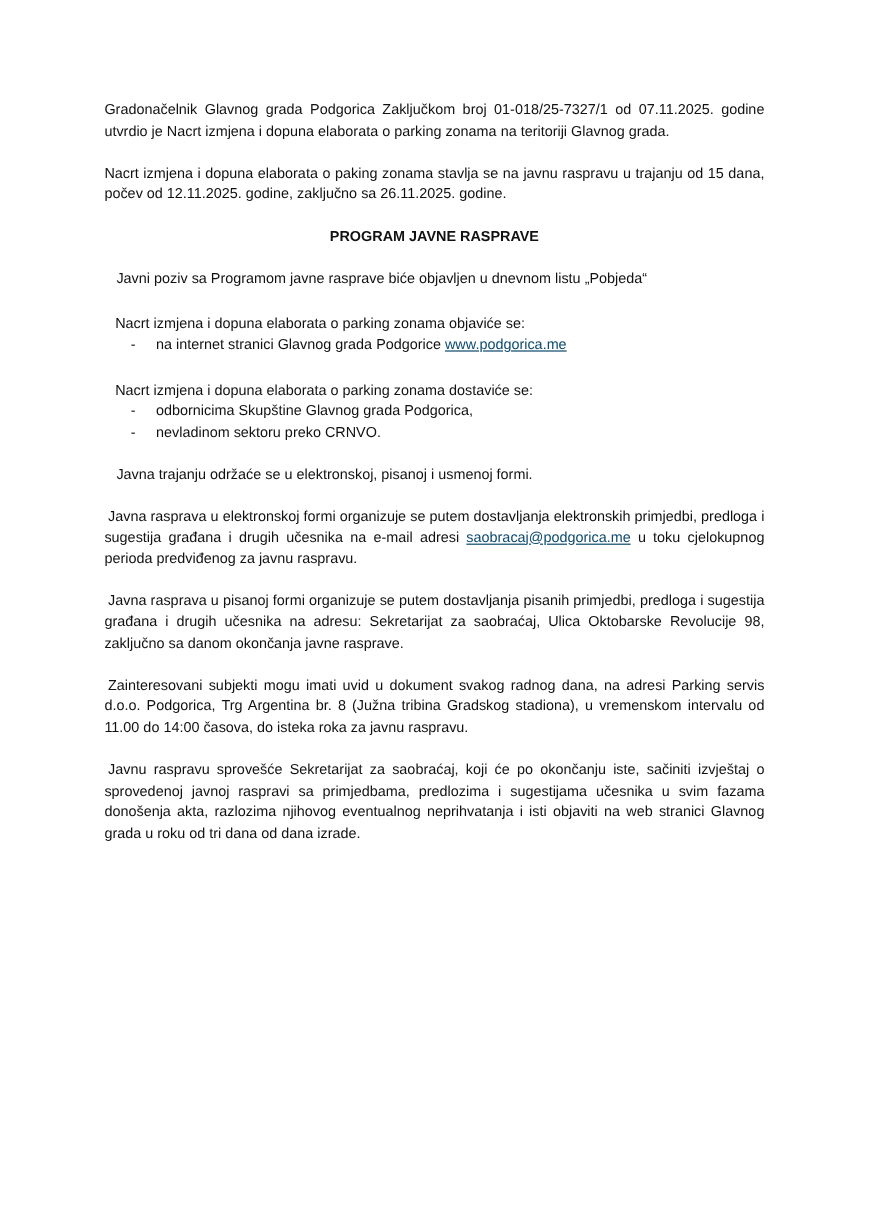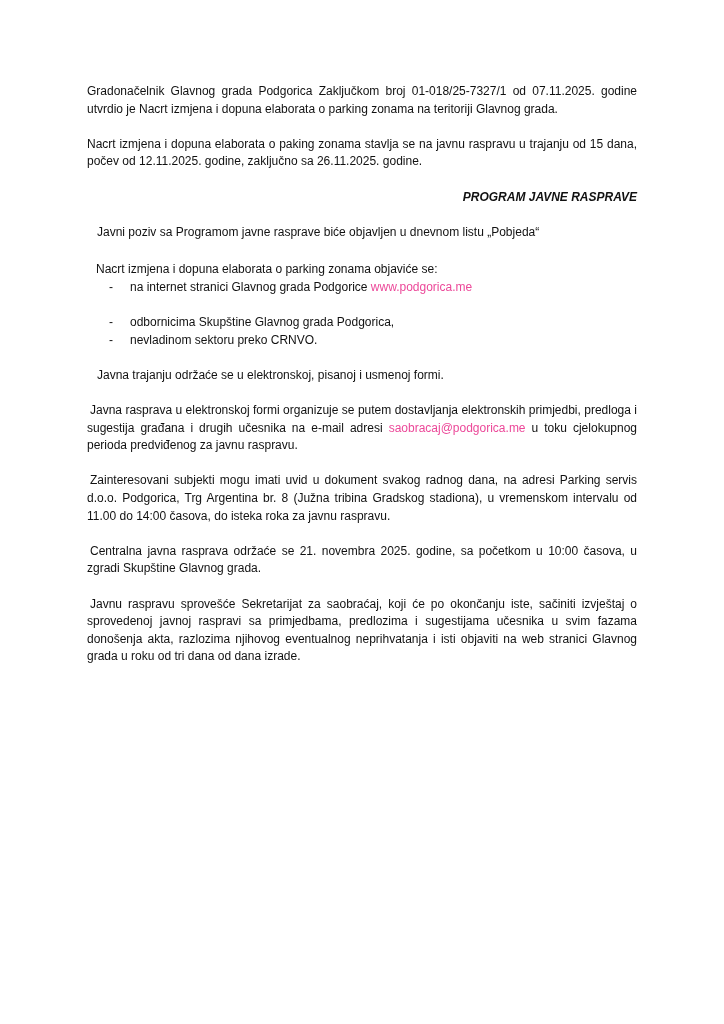--- a/index.html
+++ b/index.html
@@ -30,25 +30,24 @@
       text-align: justify;
       text-align-last: left;
     }
     .indent {
       padding-left: 10px;
     }
     .lead {
       text-indent: 3px;
     }
     .heading {
-      text-align: right;
+      text-align: center;
       font-weight: bold;
       margin-top: 13px;
       margin-bottom: 17.6px;
-      font-style: italic;
     }
     .block {
       margin: 0 0 17.6px 0;
     }
     .block .intro {
       padding-left: 9px;
       margin-top: 20px;
     }
     ul.dash-list {
       list-style: none;
@@ -58,21 +57,22 @@
     ul.dash-list li {
       position: relative;
       padding-left: 43px;
     }
     ul.dash-list li .dash {
       position: absolute;
       left: 22px;
       top: 0;
     }
     a.link {
-      color: #ec4899;
+      color: #0c4a6e;
+      text-decoration: underline;
     }
     .footer-heading {
       text-align: center;
       font-weight: bold;
       margin-top: 35px;
       letter-spacing: 0.2px;
     }
   </style>
 </head>
 <body>
@@ -91,37 +91,38 @@
     <div class="intro">Nacrt izmjena i dopuna elaborata o parking zonama objaviće se:</div>
     <ul class="dash-list">
       <li>
         <span class="dash">-</span>
         <span>na internet stranici Glavnog grada Podgorice </span><a class="link">www.podgorica.me</a>
       </li>
     </ul>
   </div>
 
   <div class="block">
+    <div class="intro">Nacrt izmjena i dopuna elaborata o parking zonama dostaviće se:</div>
     <ul class="dash-list">
       <li>
         <span class="dash">-</span>
         <span>odbornicima Skupštine Glavnog grada Podgorica,</span>
       </li>
       <li>
         <span class="dash">-</span>
         <span>nevladinom sektoru preko CRNVO.</span>
       </li>
     </ul>
   </div>
 
   <p class="indent">Javna trajanju održaće se u elektronskoj, pisanoj i usmenoj formi.</p>
 
   <p class="justify lead"><span>Javna rasprava u elektronskoj formi organizuje se putem dostavljanja elektronskih primjedbi, predloga i sugestija građana i drugih učesnika na e-mail adresi </span><a class="link">saobracaj@podgorica.me</a><span> u toku cjelokupnog perioda predviđenog za javnu raspravu.</span></p>
 
+  <p class="justify lead">Javna rasprava u pisanoj formi organizuje se putem dostavljanja pisanih primjedbi, predloga i sugestija građana i drugih učesnika na adresu: Sekretarijat za saobraćaj, Ulica Oktobarske Revolucije 98, zaključno sa danom okončanja javne rasprave.</p>
 
   <p class="justify lead">Zainteresovani subjekti mogu imati uvid u dokument svakog radnog dana, na adresi Parking servis d.o.o. Podgorica, Trg Argentina br. 8 (Južna tribina Gradskog stadiona), u vremenskom intervalu od 11.00 do 14:00 časova, do isteka roka za javnu raspravu.</p>
 
-  <p class="justify lead">Centralna javna rasprava održaće se 21. novembra 2025. godine, sa početkom u 10:00 časova, u zgradi Skupštine Glavnog grada.</p>
 
   <p class="justify lead">Javnu raspravu sprovešće Sekretarijat za saobraćaj, koji će po okončanju iste, sačiniti izvještaj o sprovedenoj javnoj raspravi sa primjedbama, predlozima i sugestijama učesnika u svim fazama donošenja akta, razlozima njihovog eventualnog neprihvatanja i isti objaviti na web stranici Glavnog grada u roku od tri dana od dana izrade.</p>
 
 
 </div>
 
 </body></html>

